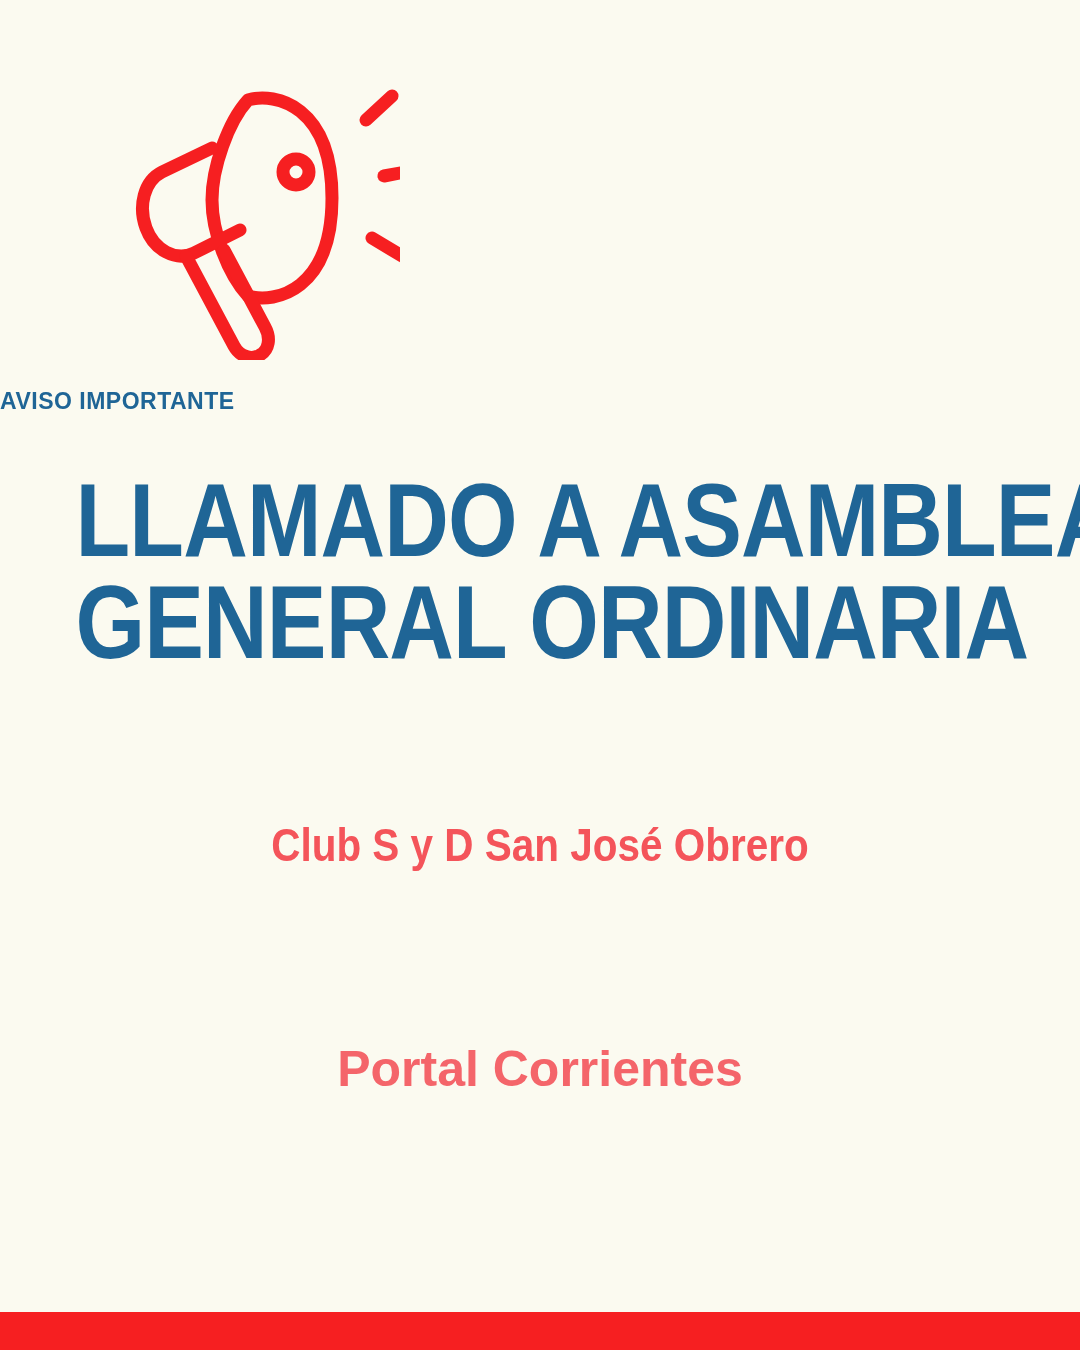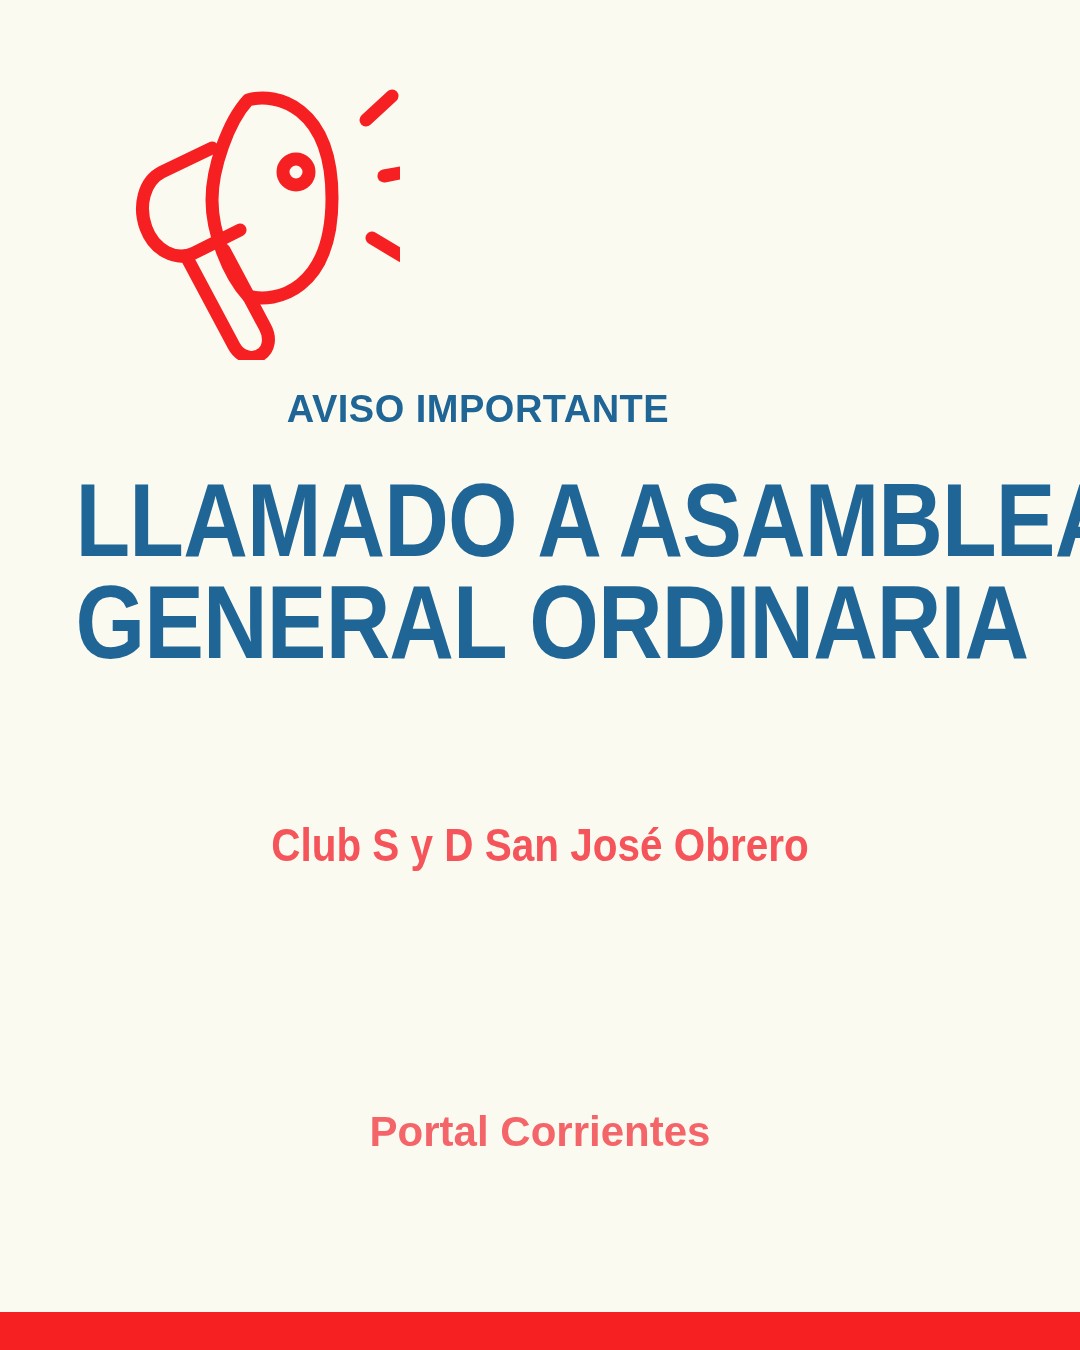--- a/index.html
+++ b/index.html
@@ -26,22 +26,21 @@
     left: 100px;
     top: 60px;
     width: 300px;
     height: 300px;
   }
   .eyebrow {
     position: absolute;
     top: 388px;
     left: 0;
     width: 956px;
-    text-align: center;
-    font-size: 38px;
+    font-size: 23px;
     font-weight: bold;
     letter-spacing: 0.5px;
     color: #1f6596;
     font-family: "Liberation Sans", sans-serif;
   }
   .headline {
     position: absolute;
     top: 470px;
     left: 0;
     width: 1080px;
@@ -68,28 +67,28 @@
     color: #f4545a;
     font-family: "Liberation Sans Narrow", "Liberation Sans", sans-serif;
     font-weight: bold;
     font-size: 46px;
     letter-spacing: 0px;
     transform: scaleX(0.88);
     transform-origin: center top;
   }
   .source {
     position: absolute;
-    top: 1108px;
+    top: 1040px;
     left: 0;
     width: 1080px;
     text-align: center;
     color: #f4656a;
     font-family: "Liberation Sans", sans-serif;
     font-weight: bold;
-    font-size: 42px;
+    font-size: 50px;
   }
   .bottom-bar {
     position: absolute;
     left: 0;
     bottom: 0;
     width: 1080px;
     height: 38px;
     background: #f61f21;
   }
 </style>

